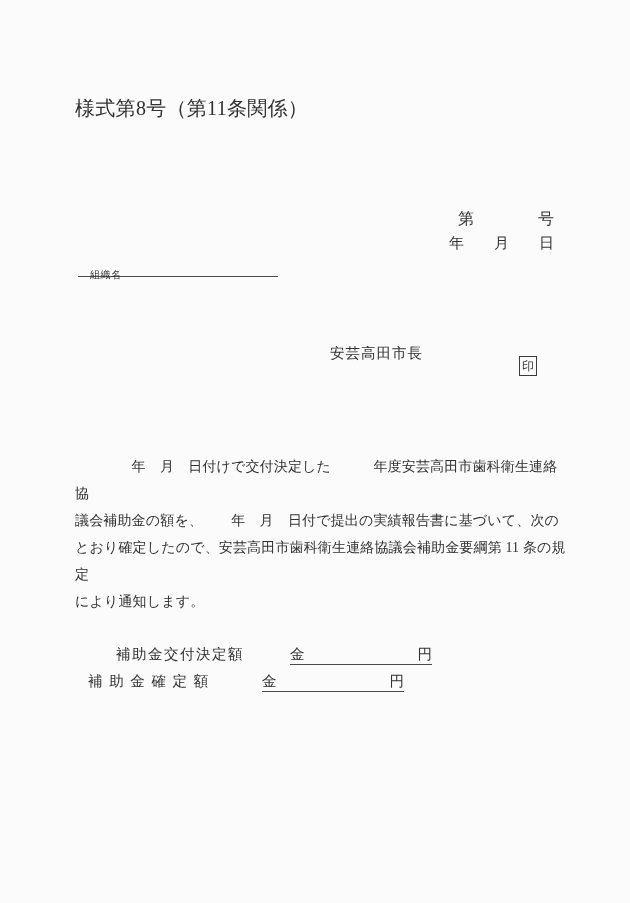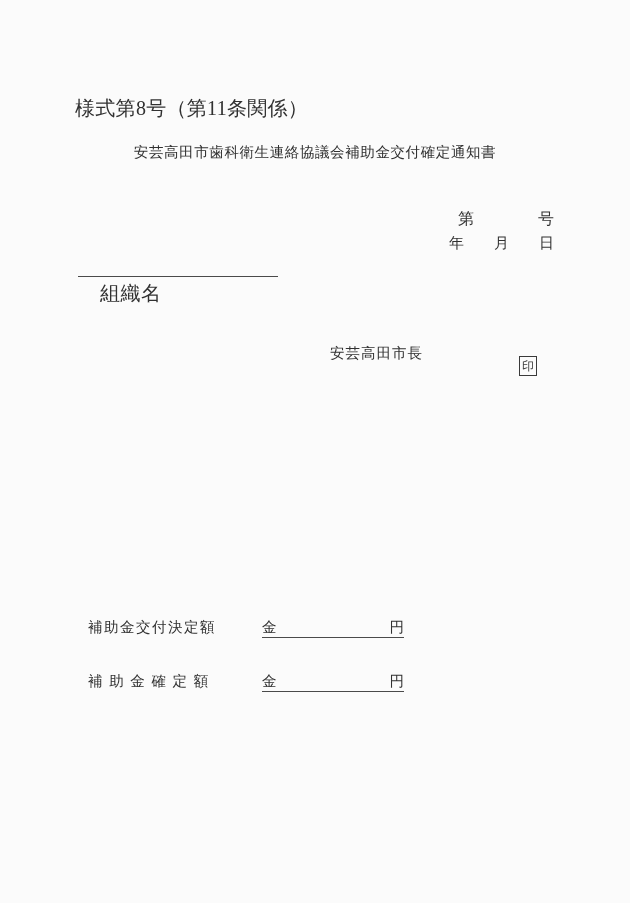--- a/index.html
+++ b/index.html
@@ -47,21 +47,21 @@
     top: 234px;
     font-size: 15px;
     white-space: pre;
     text-align: right;
   }
   .fill-line {
     left: 78px;
     width: 200px;
     height: 19px;
     border-bottom: 1px solid #4a4a4a;
-    font-size: 20px;
+    font-size: 10px;
     letter-spacing: 0.5px;
     white-space: pre;
   }
   .org-line { top: 257px; }
   .rep-line { top: 283px; }
 
   .mayor-line {
     left: 330px;
     top: 344px;
     font-size: 14.5px;
@@ -90,21 +90,21 @@
     line-height: 27px;
     letter-spacing: 0.15px;
     white-space: pre-wrap;
   }
 
   .amount-row {
     left: 88px;
     height: 21px;
     font-size: 14.5px;
   }
-  .amount-row-1 { top: 618px; }
+  .amount-row-1 { top: 645px; margin-left: 28px; }
   .amount-row-2 { top: 672px; }
   .amount-label {
     display: inline-block;
     width: 170px;
     letter-spacing: 1.5px;
     white-space: pre;
     vertical-align: bottom;
   }
   .amount-field {
     position: absolute;
@@ -119,35 +119,40 @@
     white-space: pre;
   }
 </style>
 </head>
 <body>
 
 <div class="page">
 
   <div class="abs form-number">様式第8号（第11条関係）</div>
 
-  <div class="abs doc-title">安芸高田市歯科衛生連絡協議会補助金交付確定通知書</div>
 
   <div class="abs doc-number-line">第　　　　号</div>
 
   <div class="abs date-line">年　　月　　日</div>
 
   <div class="abs fill-line org-line">
     <span>組織名</span><span></span>
   </div>
 
 
   <div class="abs mayor-line">安芸高田市長</div>
 
   <div class="abs seal-box">印</div>
 
+  <div class="abs body-text">
+    <div class="line">　　　　年　月　日付けで交付決定した　　　年度安芸高田市歯科衛生連絡協</div>
+    <div class="line">議会補助金の額を、　　年　月　日付で提出の実績報告書に基づいて、次の</div>
+    <div class="line">とおり確定したので、安芸高田市歯科衛生連絡協議会補助金要綱第 11 条の規定</div>
+    <div class="line">により通知します。</div>
+  </div>
 
   <div class="abs amount-row amount-row-1">
     <span class="amount-label">補助金交付決定額</span>
     <span class="amount-field">
       <span>金</span>
       <span></span>
       <span>円</span>
     </span>
   </div>
 

